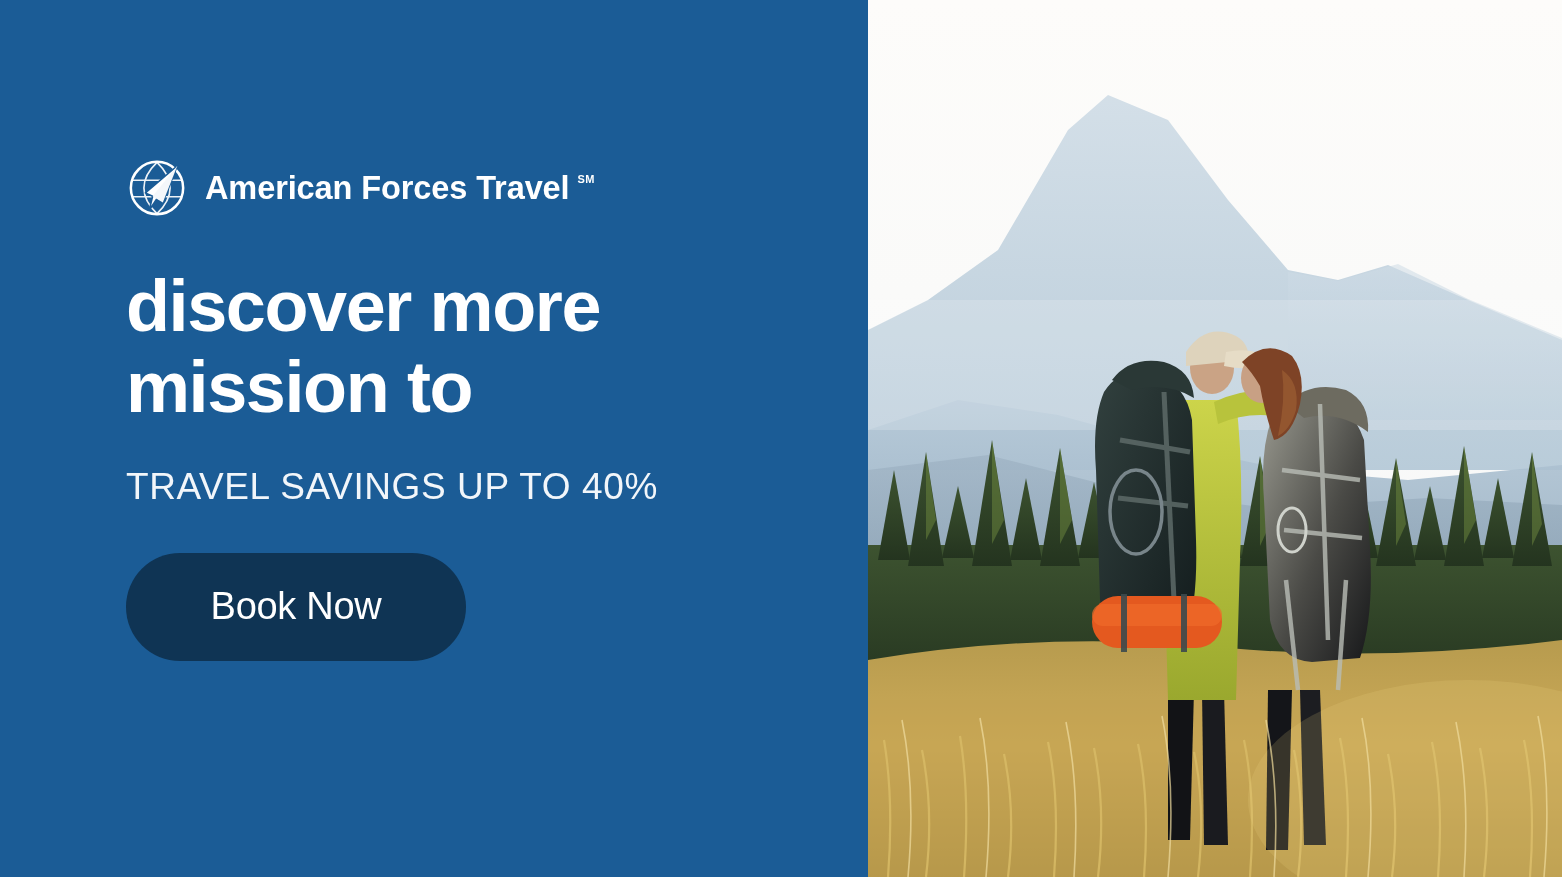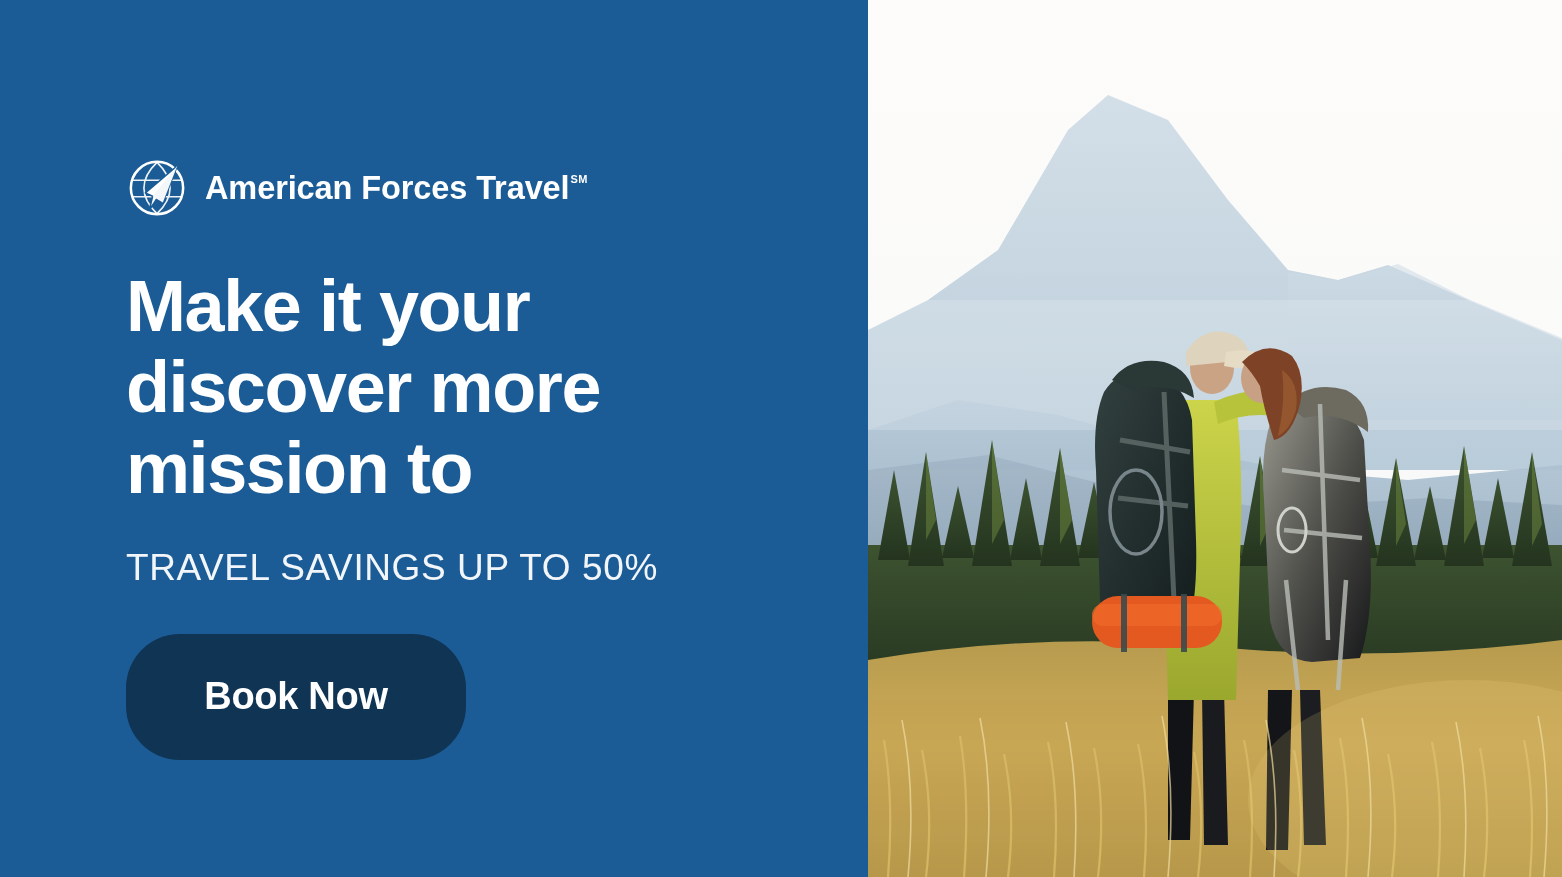--- a/index.html
+++ b/index.html
@@ -58,21 +58,21 @@
     white-space: nowrap;
     position: relative;
   }
   .brand-sm {
     font-size: 11px;
     font-weight: bold;
     vertical-align: super;
     letter-spacing: 0.3px;
     position: relative;
     top: -4px;
-    left: 1px;
+    left: 8px;
   }
 
   .headline {
     margin: 0;
     padding-top: 47px;
     font-size: 72px;
     font-weight: bold;
     line-height: 81px;
     color: #ffffff;
     letter-spacing: -1.4px;
@@ -87,28 +87,28 @@
     font-weight: 300;
     color: #f2f6fa;
     letter-spacing: 0.6px;
     line-height: 1.1;
     white-space: nowrap;
   }
 
   .cta-button {
     margin-top: 45px;
     width: 340px;
-    height: 126px;
+    height: 108px;
     border: none;
     border-radius: 54px;
     background: #0f3454;
     color: #ffffff;
     font-family: "Liberation Sans", sans-serif;
     font-size: 38px;
-    font-weight: bold;
+    font-weight: normal;
     letter-spacing: -0.3px;
     cursor: pointer;
     display: flex;
     align-items: center;
     justify-content: center;
     padding: 0;
   }
 
   
   .hero-photo {
@@ -141,26 +141,25 @@
         </g>
         <path d="M53 9 L20 37 L27.5 40.5 L24 55 L31.5 43.5 L38 47 Z" fill="#ffffff" stroke="#1b5c96" stroke-width="1.6" stroke-linejoin="round"></path>
         <path d="M53 9 L27.5 40.5 L38 47 Z" fill="#f4f7fa"></path>
       </svg>
       <div class="brand-name">
         <span>American Forces Travel</span><span class="brand-sm">SM</span>
       </div>
     </div>
 
     <h1 class="headline">
-      <span class="line">Make it your</span>
       <span class="line">discover more</span>
       <span class="line">mission to</span>
     </h1>
 
-    <p class="subheadline">TRAVEL SAVINGS UP TO 50%</p>
+    <p class="subheadline">TRAVEL SAVINGS UP TO 40%</p>
 
     <button class="cta-button">Book Now</button>
   </div>
 
   <div class="hero-photo">
     <svg viewBox="0 0 694 877" preserveAspectRatio="xMidYMid slice">
       <defs>
         <linearGradient id="skyGrad" x1="0" y1="0" x2="0" y2="1">
           <stop offset="0%" stop-color="#fdfcfa"></stop>
           <stop offset="100%" stop-color="#f4f6f7"></stop>

